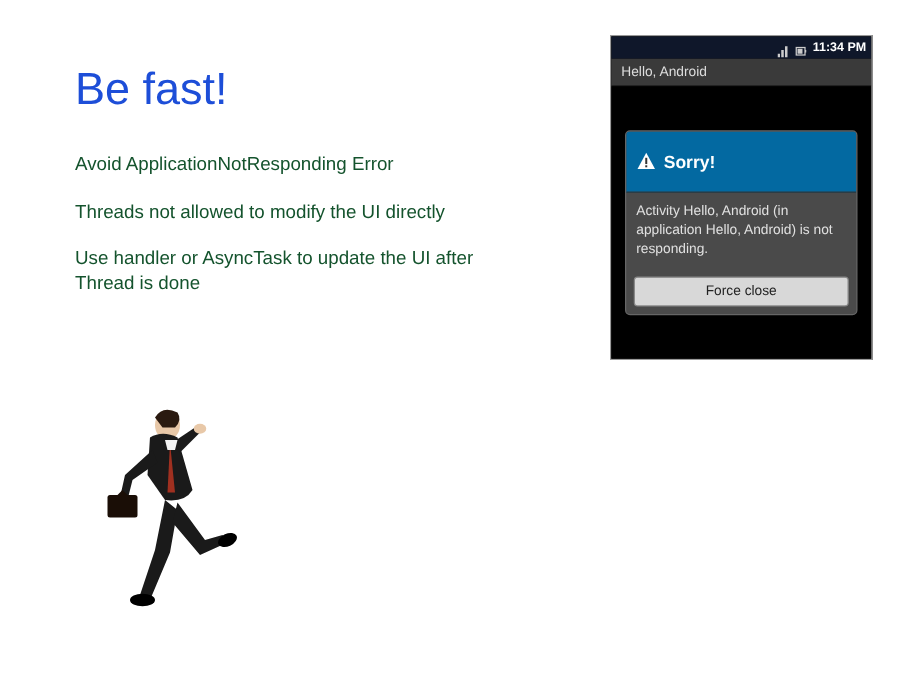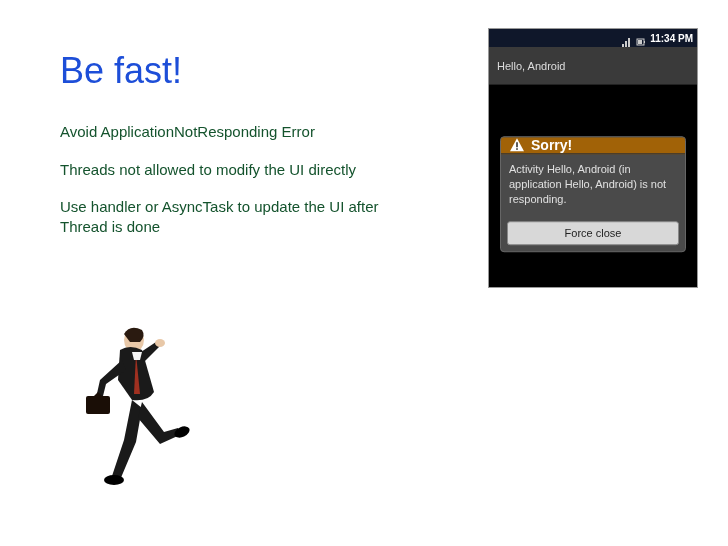--- a/index.html
+++ b/index.html
@@ -55,21 +55,21 @@
       width: 10px;
       height: 10px;
       display: inline-block;
     }
     .status-time {
       color: #fff;
       font-size: 10px;
       font-weight: bold;
     }
     .app-bar {
-      height: 38px;
+      height: 22px;
       background: #3a3a3a;
       color: #ddd;
       font-size: 11px;
       display: flex;
       align-items: center;
       padding: 0 8px;
       border-bottom: 1px solid #222;
     }
     .phone-body {
       position: relative;
@@ -84,22 +84,22 @@
       width: 186px;
       background: #4a4a4a;
       border: 1px solid #666;
       border-radius: 4px;
       overflow: hidden;
     }
     .dialog-header {
       display: flex;
       align-items: flex-end;
       gap: 6px;
-      padding: 0 8px;
-      background: #a16207;
+      padding: 16px 8px;
+      background: #0369a1;
       border-bottom: 1px solid #333;
     }
     .dialog-title {
       color: #fff;
       font-size: 14px;
       font-weight: bold;
     }
     .dialog-body {
       padding: 8px;
       color: #e0e0e0;

